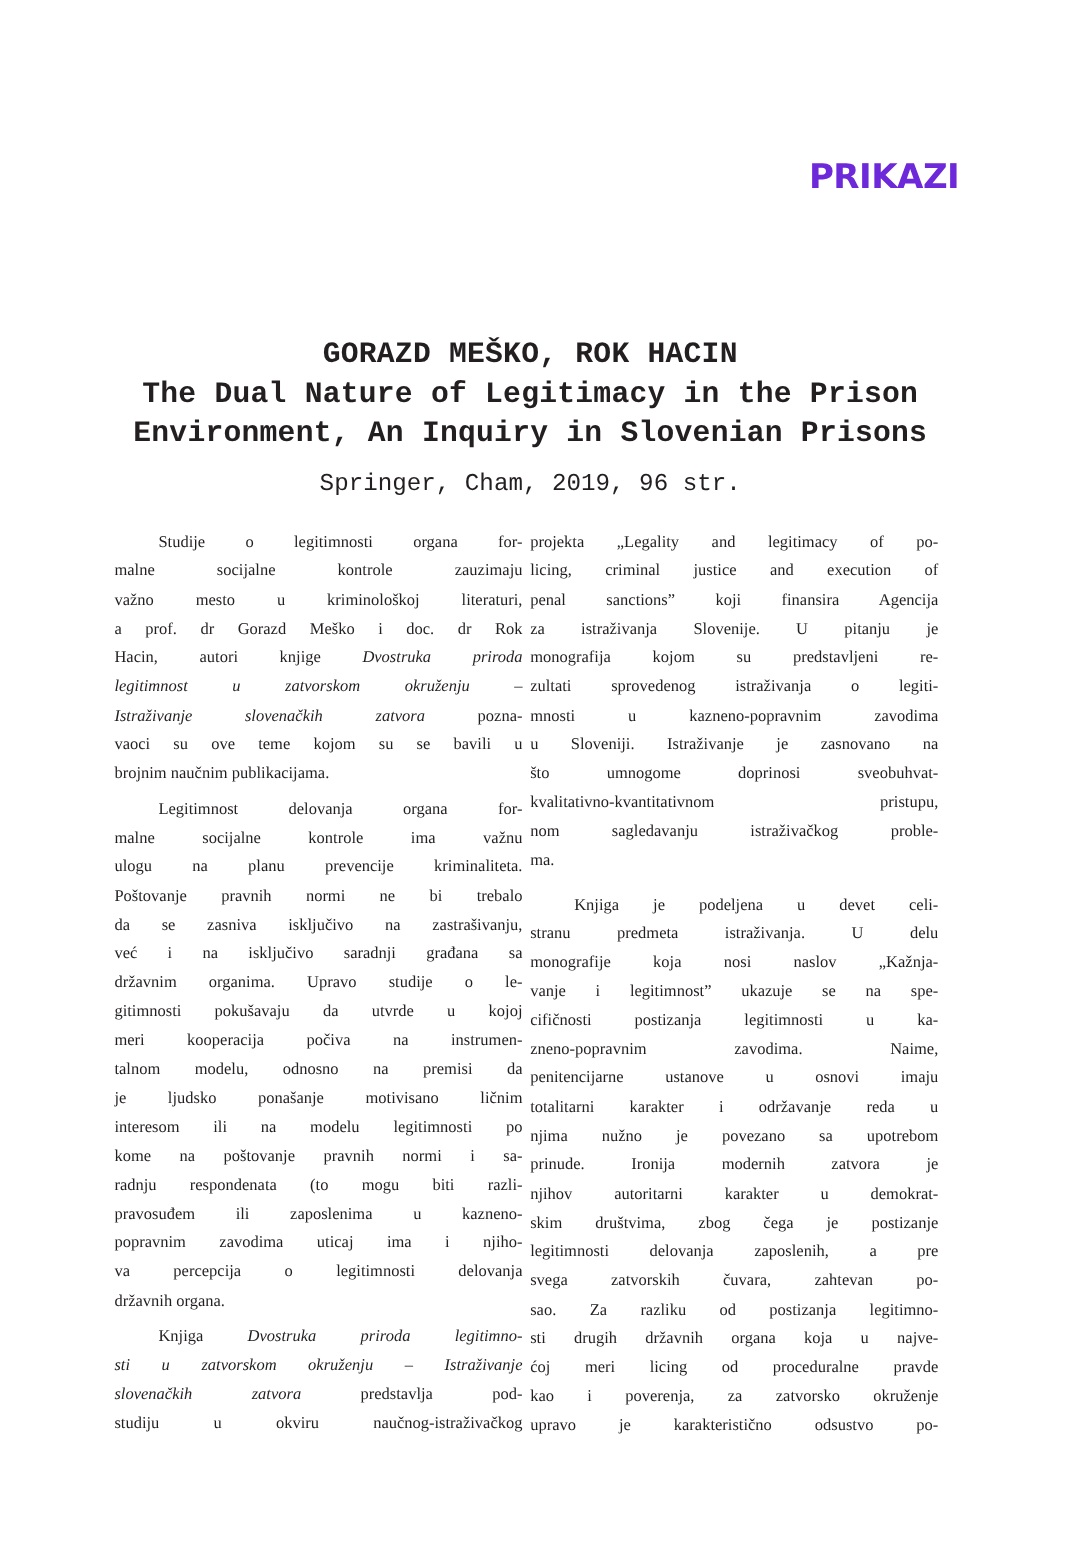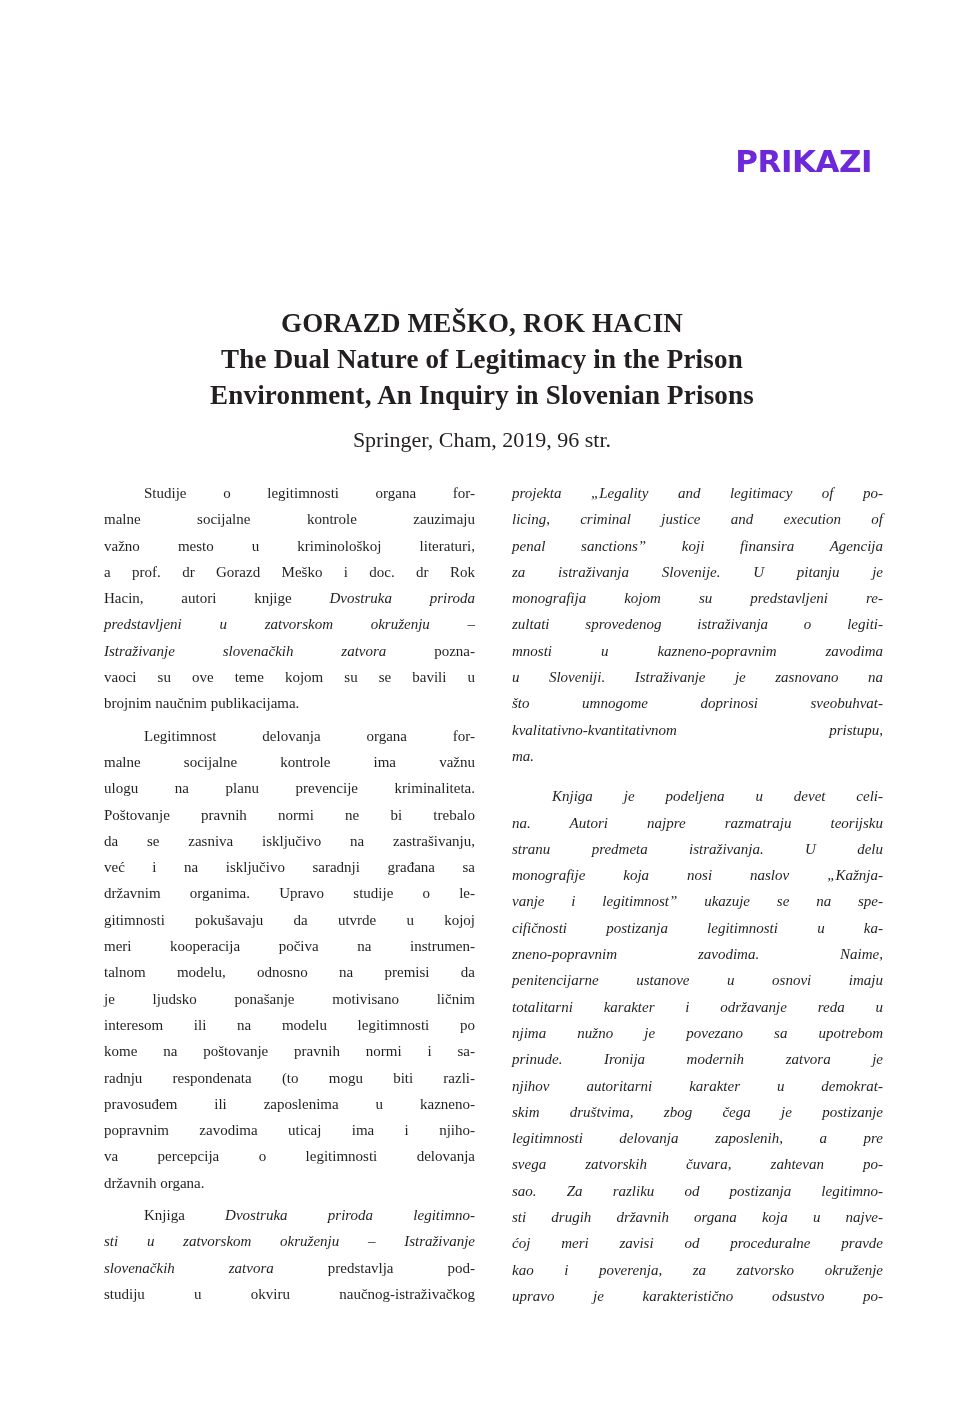--- a/index.html
+++ b/index.html
@@ -24,21 +24,21 @@
       letter-spacing: -0.5px;
       color: #6d28d9;
       margin: 0;
     }
     .header {
       position: absolute;
       top: 305px;
       left: 0;
       width: 964px;
       text-align: center;
-      font-family: Liberation Serif, serif;
+      font-family: Liberation Mono, monospace;
     }
     .authors, .title-line {
       font-size: 27px;
       font-weight: bold;
       line-height: 36px;
       margin: 0;
       letter-spacing: 0.2px;
     }
     .publisher {
       font-size: 22px;
@@ -46,21 +46,21 @@
       margin: 12px 0 0 0;
     }
     .column {
       position: absolute;
       top: 480px;
       width: 371px;
       font-family: "Liberation Serif", serif;
       font-size: 15px;
     }
     .col-left { left: 104px; }
-    .col-right { left: 512px; font-style: italic; }
+    .col-right { left: 482px; }
     .line {
       display: block;
       height: 26.3px;
       line-height: 26.3px;
       text-align: justify;
       text-align-last: justify;
       white-space: nowrap;
       overflow: visible;
     }
     .line.last {
@@ -87,21 +87,21 @@
   <p class="publisher">Springer, Cham, 2019, 96 str.</p>
 </div>
 
 <div class="column col-left">
   <div>
       <span class="line indent">Studije o legitimnosti organa for-</span>
       <span class="line">malne socijalne kontrole zauzimaju</span>
       <span class="line">važno mesto u kriminološkoj literaturi,</span>
       <span class="line">a prof. dr Gorazd Meško i doc. dr Rok</span>
       <span class="line">Hacin, autori knjige <em>Dvostruka priroda</em></span>
-      <span class="line"><em>predstavljeni u zatvorskom okruženju –</em></span>
+      <span class="line"><em>legitimnost u zatvorskom okruženju –</em></span>
       <span class="line"><em>Istraživanje slovenačkih zatvora</em> pozna-</span>
       <span class="line">vaoci su ove teme kojom su se bavili u</span>
       <span class="line last">brojnim naučnim publikacijama.</span>
     </div>
   <span class="para-gap"></span>
   <div>
       <span class="line indent">Legitimnost delovanja organa for-</span>
       <span class="line">malne socijalne kontrole ima važnu</span>
       <span class="line">ulogu na planu prevencije kriminaliteta.</span>
       <span class="line">Poštovanje pravnih normi ne bi trebalo</span>
@@ -134,38 +134,38 @@
       <span class="line">projekta „Legality and legitimacy of po-</span>
       <span class="line">licing, criminal justice and execution of</span>
       <span class="line">penal sanctions” koji finansira Agencija</span>
       <span class="line">za istraživanja Slovenije. U pitanju je</span>
       <span class="line">monografija kojom su predstavljeni re-</span>
       <span class="line">zultati sprovedenog istraživanja o legiti-</span>
       <span class="line">mnosti u kazneno-popravnim zavodima</span>
       <span class="line">u Sloveniji. Istraživanje je zasnovano na</span>
       <span class="line">što umnogome doprinosi sveobuhvat-</span>
       <span class="line">kvalitativno-kvantitativnom pristupu,</span>
+      <span class="line">nom sagledavanju istraživačkog proble-</span>
       <span class="line last">ma.</span>
     </div>
   <span class="para-gap" style="height:14px"></span>
   <div>
       <span class="line indent">Knjiga je podeljena u devet celi-</span>
-      <span class="line">na. Autori najpre razmatraju teorijsku</span>
       <span class="line">stranu predmeta istraživanja. U delu</span>
       <span class="line">monografije koja nosi naslov „Kažnja-</span>
       <span class="line">vanje i legitimnost” ukazuje se na spe-</span>
       <span class="line">cifičnosti postizanja legitimnosti u ka-</span>
       <span class="line">zneno-popravnim zavodima. Naime,</span>
       <span class="line">penitencijarne ustanove u osnovi imaju</span>
       <span class="line">totalitarni karakter i održavanje reda u</span>
       <span class="line">njima nužno je povezano sa upotrebom</span>
       <span class="line">prinude. Ironija modernih zatvora je</span>
       <span class="line">njihov autoritarni karakter u demokrat-</span>
       <span class="line">skim društvima, zbog čega je postizanje</span>
       <span class="line">legitimnosti delovanja zaposlenih, a pre</span>
       <span class="line">svega zatvorskih čuvara, zahtevan po-</span>
       <span class="line">sao. Za razliku od postizanja legitimno-</span>
       <span class="line">sti drugih državnih organa koja u najve-</span>
-      <span class="line">ćoj meri zavisi od proceduralne pravde</span>
+      <span class="line">ćoj meri licing od proceduralne pravde</span>
       <span class="line">kao i poverenja, za zatvorsko okruženje</span>
       <span class="line">upravo je karakteristično odsustvo po-</span>
     </div>
 </div>
 
 </body></html>

